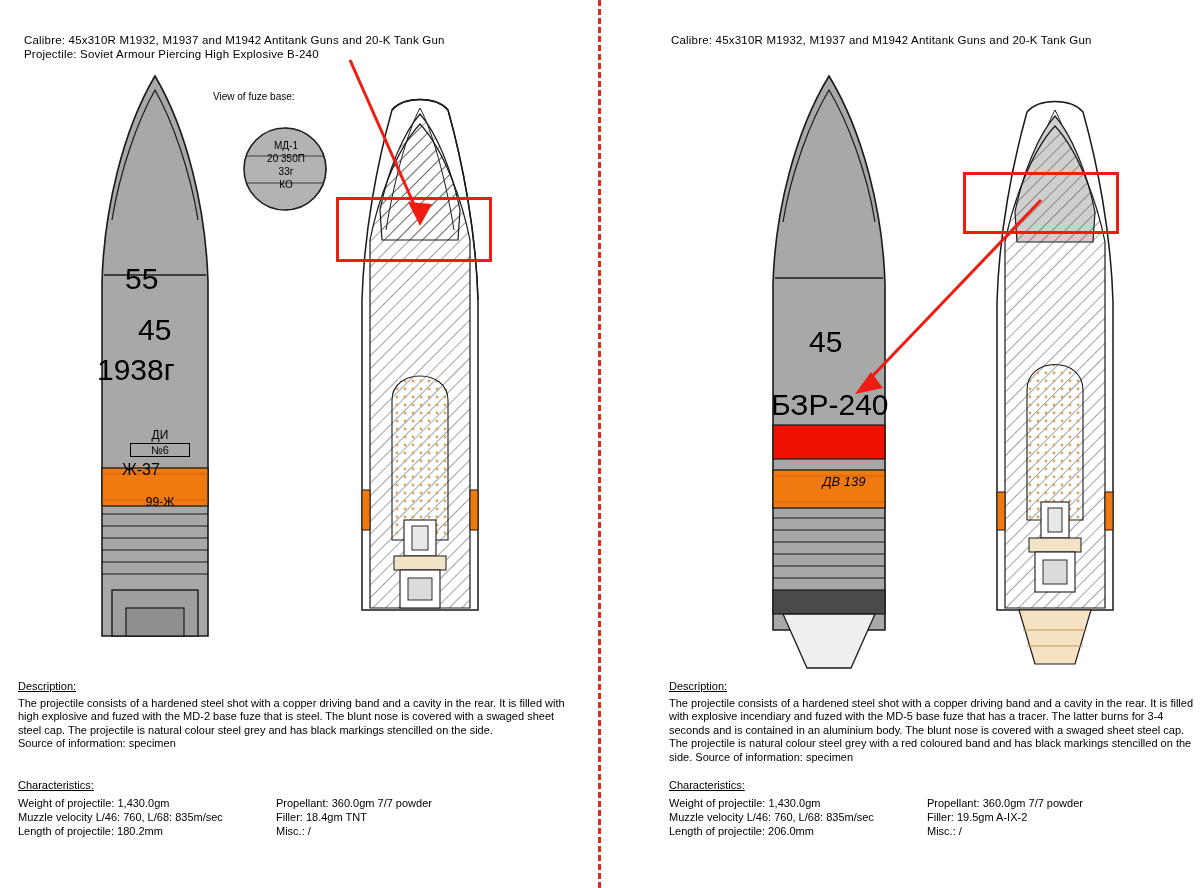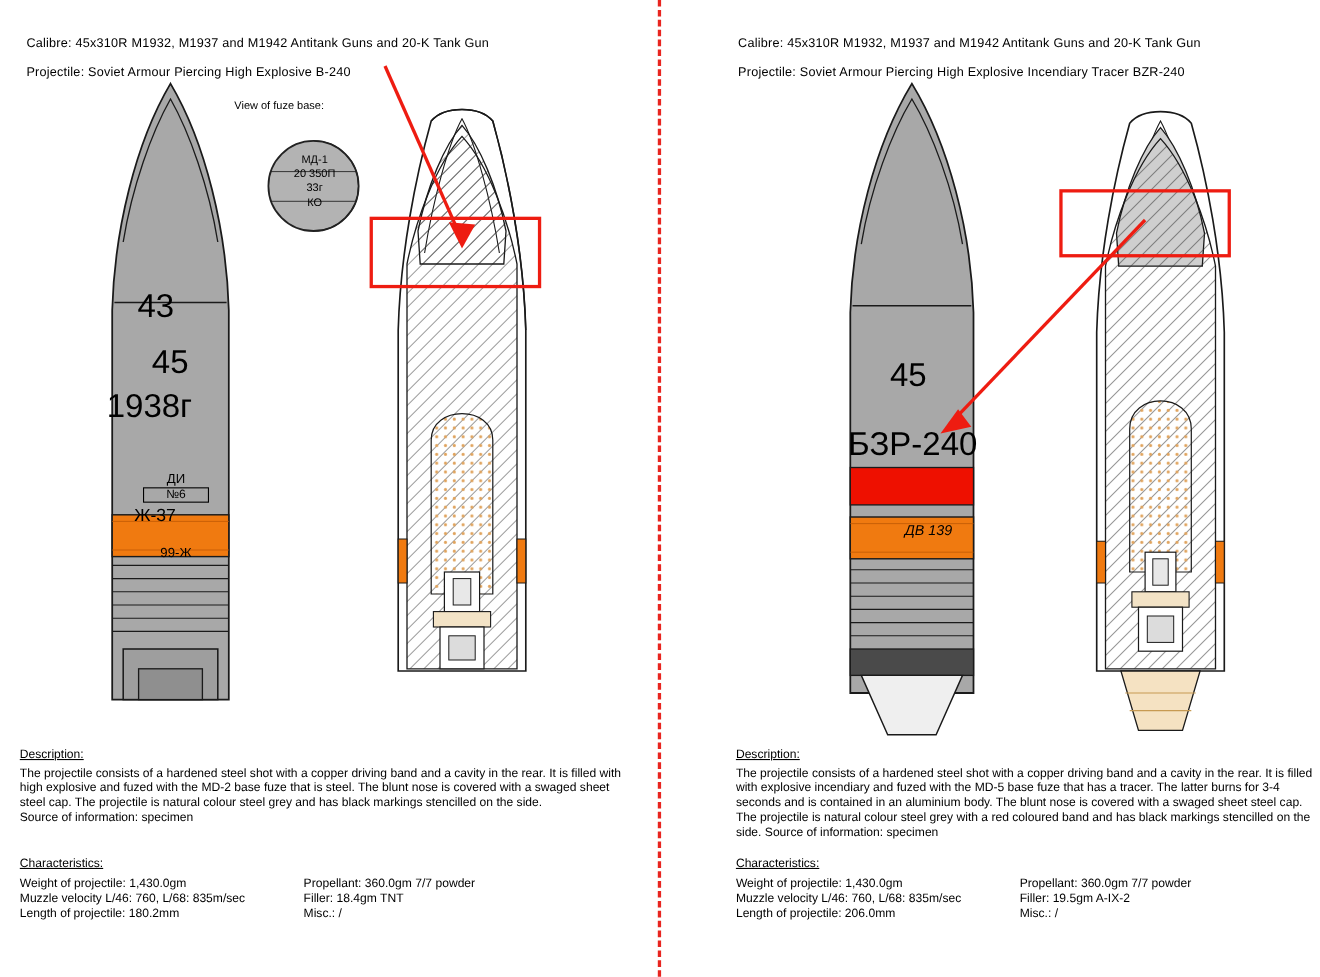--- a/index.html
+++ b/index.html
@@ -11,21 +11,21 @@
   .sheet{position:absolute;top:0;left:0;width:1200px;height:888px;}
   .divider{
     position:absolute;left:598px;top:0;width:0;height:888px;
     border-left:3px dashed #e8251f;
   }
   .panel{position:absolute;top:0;height:888px;width:598px;}
   .panel.left{left:0;}
   .panel.right{left:601px;}
 
   .hdr{position:absolute;font-size:11.5px;letter-spacing:.2px;white-space:nowrap;}
-  .hdr .l1{display:block;margin-bottom:14px;}
+  .hdr .l1{display:block;margin-bottom:2px;}
 
   .lbl-view{position:absolute;font-size:10px;}
 
   
   .shell-wrap{position:absolute;}
   svg{display:block;overflow:visible;}
 
   
   .txtblock{position:absolute;font-size:11px;line-height:13.5px;}
   .txtblock .ttl{text-decoration:underline;display:block;margin-bottom:3px;}
@@ -96,21 +96,21 @@
         <line x1="42" y1="468" x2="148" y2="468" stroke="#1a1a1a" stroke-width="1"></line>
         <line x1="42" y1="480" x2="148" y2="480" stroke="#1a1a1a" stroke-width="1"></line>
         <line x1="42" y1="492" x2="148" y2="492" stroke="#1a1a1a" stroke-width="1"></line>
         <line x1="42" y1="504" x2="148" y2="504" stroke="#1a1a1a" stroke-width="1"></line>
 
         <rect x="52" y="520" width="86" height="46" fill="#9e9e9e" stroke="#1a1a1a" stroke-width="1.4"></rect>
         <rect x="66" y="538" width="58" height="28" fill="#8f8f8f" stroke="#1a1a1a" stroke-width="1.2"></rect>
       </svg>
     </div>
 
-    <div style="position:absolute;left:125px;top:262px;font-size:30px;">43</div>
+    <div style="position:absolute;left:125px;top:262px;font-size:30px;">55</div>
     <div style="position:absolute;left:138px;top:313px;font-size:30px;">45</div>
     <div style="position:absolute;left:97px;top:353px;font-size:30px;">1938г</div>
     <div style="position:absolute;left:130px;top:428px;font-size:12px;width:60px;text-align:center;">ДИ</div>
     <div style="position:absolute;left:130px;top:443px;font-size:11px;width:60px;text-align:center;border:1px solid #000;padding:0 1px;box-sizing:border-box;">№6</div>
     <div style="position:absolute;left:122px;top:461px;font-size:16px;width:76px;">Ж-37</div>
     <div style="position:absolute;left:120px;top:495px;font-size:12px;width:80px;text-align:center;">99-Ж</div>
 
     <div class="shell-wrap" style="left:330px;top:90px;">
       <svg width="180" height="545" viewBox="0 0 180 545">
         <defs>
@@ -171,21 +171,20 @@
           <div>Misc.: /</div>
         </div>
       </div>
     </div>
   </div>
 
   <div class="panel right">
 
     <div class="hdr" style="left:70px;top:34px;">
       <span class="l1">Calibre: 45x310R M1932, M1937 and M1942 Antitank Guns and 20-K Tank Gun</span>
-      <span>Projectile: Soviet Armour Piercing High Explosive Incendiary Tracer BZR-240</span>
     </div>
 
     <div class="shell-wrap" style="left:118px;top:70px;">
       <svg width="220" height="600" viewBox="0 0 220 600">
         <path d="M110 6
                  C 76 62 56 142 54 214
                  L54 400
                  L54 520
                  L54 560
                  L166 560

